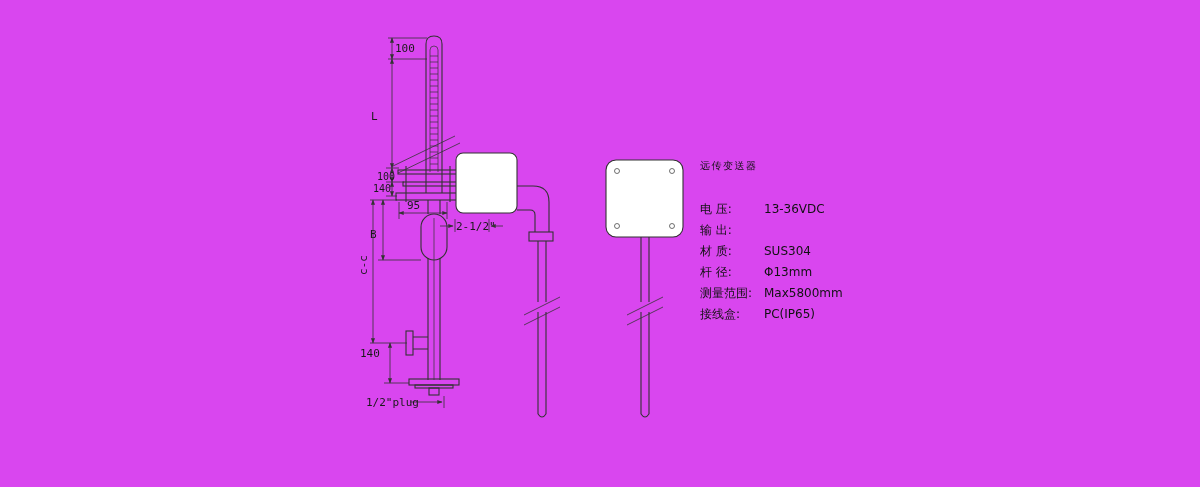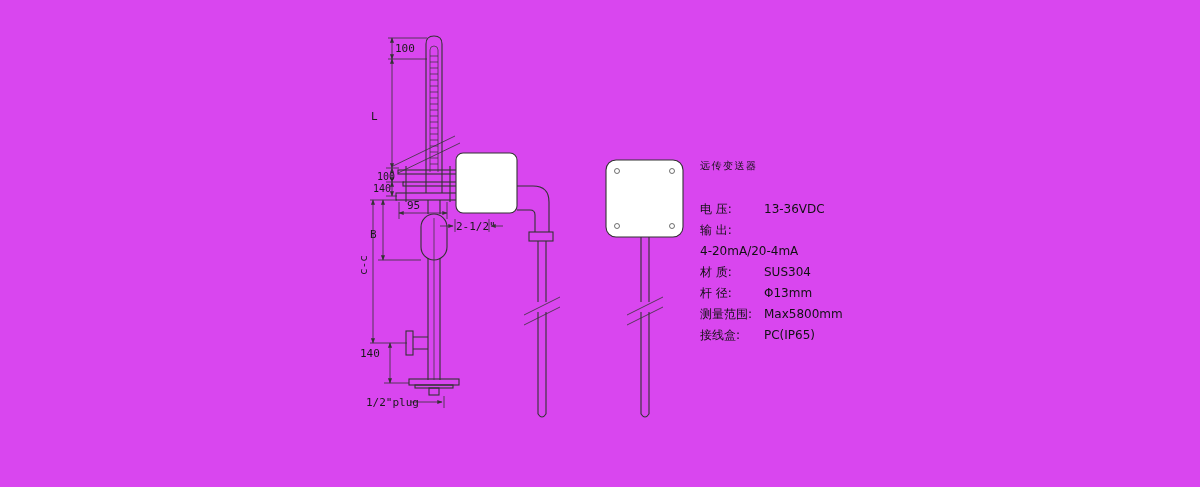--- a/index.html
+++ b/index.html
@@ -133,21 +133,20 @@
         <path class="dimline" d="M627,315 L663,297 M627,325 L663,307"></path>
       </g>
     </g>
   </svg>
 
   <div class="specs">
     <div class="spec-title">远传变送器</div>
     <div class="spec-rows">
       <div class="spec-row"><span class="spec-label">电 压:</span><span class="spec-value">13-36VDC</span></div>
       <div class="spec-row"><span class="spec-label">输 出:</span><span class="spec-value"></span></div>
-      <div class="spec-row"><span class="spec-label">4-20mA/20-4mA</span><span class="spec-value"></span></div>
       <div class="spec-row"><span class="spec-label">材 质:</span><span class="spec-value">SUS304</span></div>
       <div class="spec-row"><span class="spec-label">杆 径:</span><span class="spec-value">Φ13mm</span></div>
       <div class="spec-row"><span class="spec-label">测量范围:</span><span class="spec-value">Max5800mm</span></div>
       <div class="spec-row"><span class="spec-label">接线盒:</span><span class="spec-value">PC(IP65)</span></div>
     </div>
   </div>
 
 </div>
 
 </body></html>

